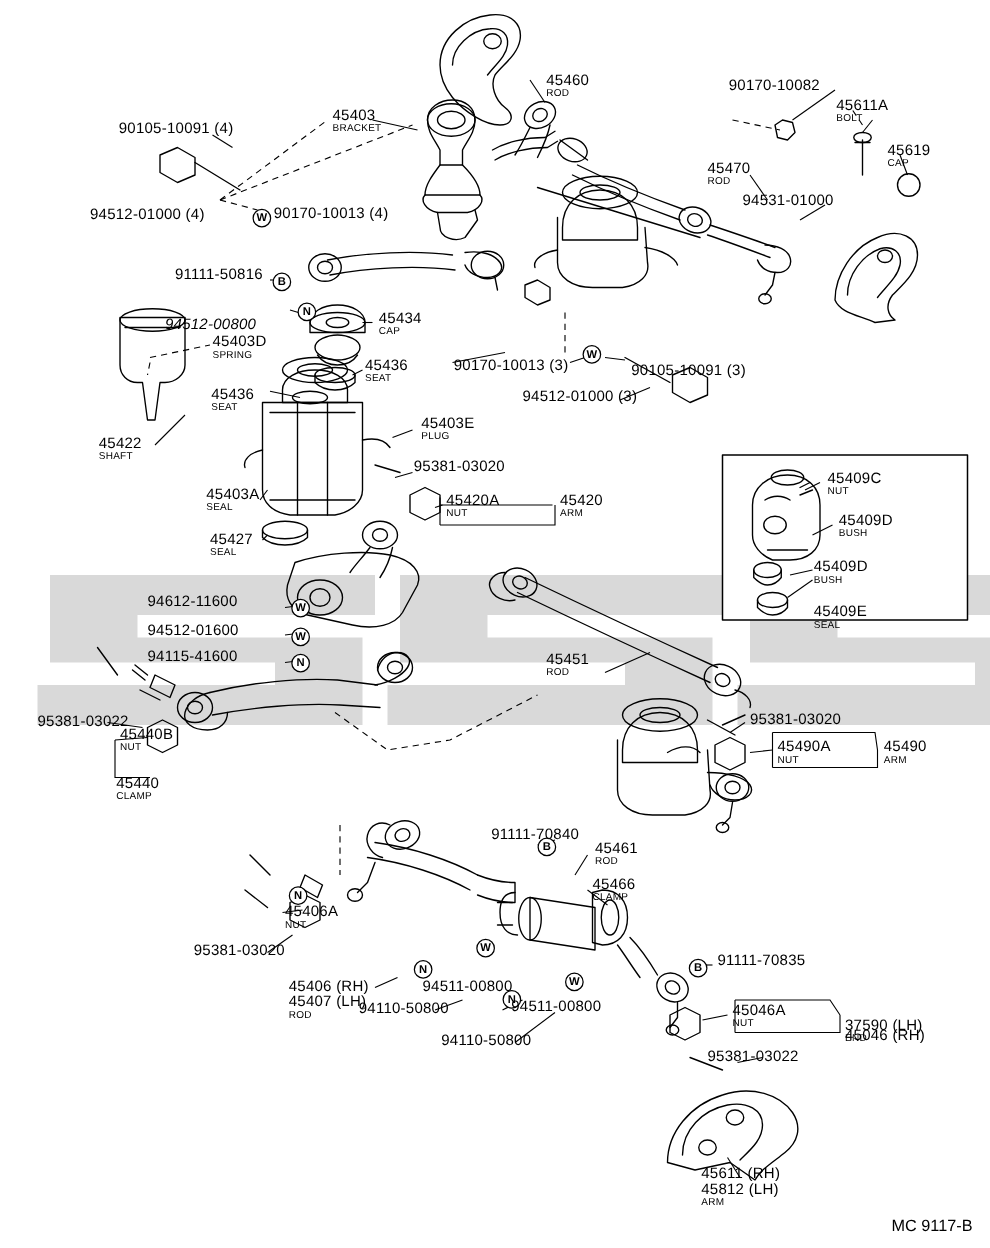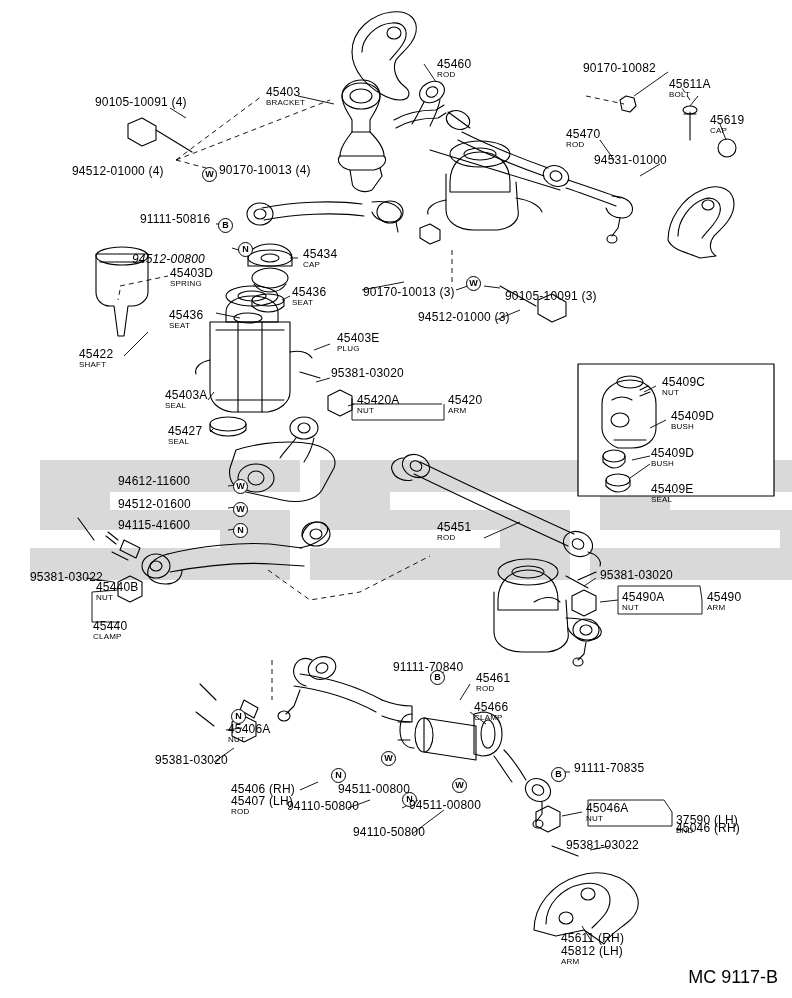--- a/index.html
+++ b/index.html
@@ -38,21 +38,21 @@
   .lbl .s {
     font-size: 8px;
     letter-spacing: 0.2px;
   }
   .lbl.l { text-align: left; }
   .art { position: absolute; left: 0; top: 0; }
   .code {
     position: absolute;
     right: 14px;
     bottom: 10px;
-    font-size: 18px;
+    font-size: 13px;
     font-family: "Liberation Sans", sans-serif;
     color: #000;
   }
   .ltr {
     position: absolute;
     width: 13px; height: 13px;
     border: 1.2px solid #000;
     border-radius: 50%;
     font-size: 9px;
     font-weight: bold;

